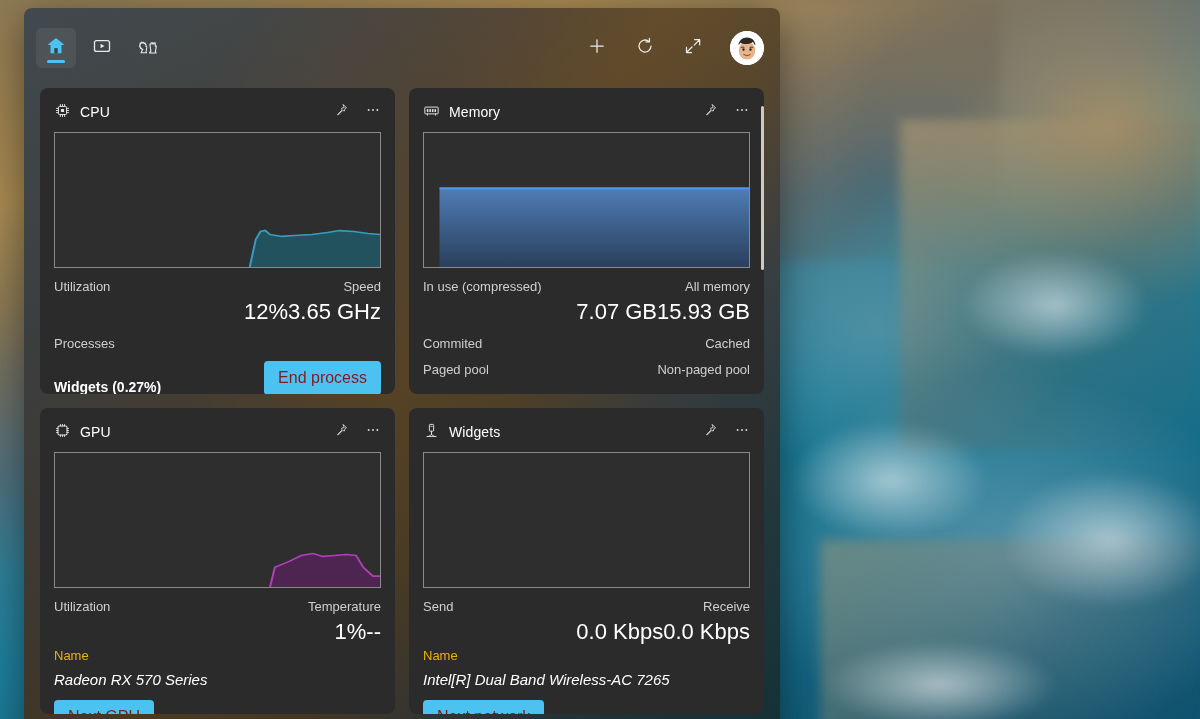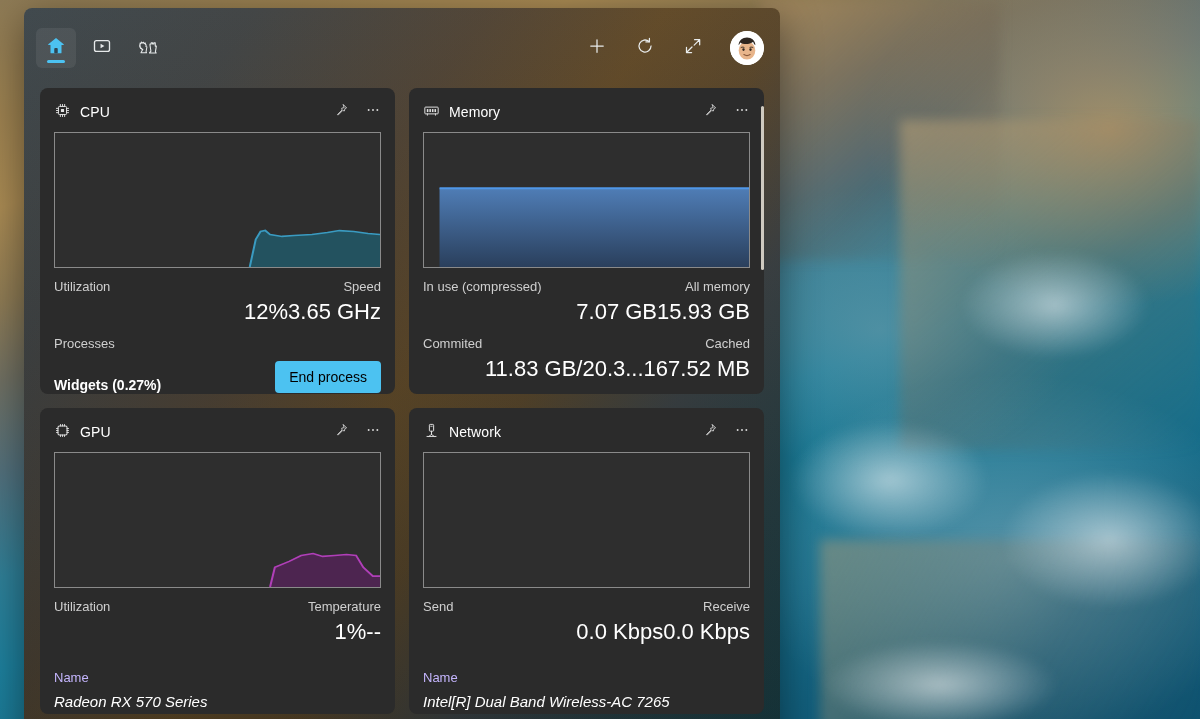--- a/index.html
+++ b/index.html
@@ -142,30 +142,30 @@
   .stat-row.values { margin-top: 5px; justify-content: flex-end; }
   .stat-value { color: #ffffff; font-size: 22px; font-weight: 400; }
 
   .proc-row {
     display: flex; align-items: flex-end; justify-content: space-between;
     margin-top: 10px;
   }
   .proc-name { color: #ffffff; font-size: 14px; font-weight: bold; }
   .action-btn {
     background: #4cc2f1;
-    color: #000000;
+    color: #7f1d1d;
     border: none;
     border-radius: 4px;
-    font-size: 14px;
+    font-size: 16px;
     font-family: "Liberation Sans", sans-serif;
     padding: 8px 14px;
     cursor: pointer;
     white-space: nowrap;
   }
-  .name-label { color: #c4b5fd; font-size: 13px; margin-top: 25px; }
+  .name-label { color: #eab308; font-size: 13px; margin-top: 3px; }
   .name-value { color: #ffffff; font-size: 15px; margin-top: 8px; font-style: italic; }
   .btn-wrap { margin-top: 12px; }
 
   
   #scrollbar-track {
     position: absolute; z-index: 3;
     left: 733px; top: 90px;
     width: 12px; height: 300px;
   }
   #scrollbar-thumb {
@@ -371,24 +371,20 @@
       </div>
       <div class="stat-row values">
         <span class="stat-value">7.07 GB</span>
         <span class="stat-value">15.93 GB</span>
       </div>
 
       <div class="stat-row">
         <span class="stat-label">Commited</span>
         <span class="stat-label">Cached</span>
       </div>
-      <div class="stat-row values">
-        <span class="stat-value">11.83 GB/20.3...</span>
-        <span class="stat-value">167.52 MB</span>
-      </div>
 
       <div class="stat-row">
         <span class="stat-label">Paged pool</span>
         <span class="stat-label">Non-paged pool</span>
       </div>
     </div>
 
     <div class="card">
       <div class="card-head">
         <span>
@@ -441,21 +437,21 @@
       <div class="card-head">
         <span>
           <svg width="17" height="17" viewBox="0 0 24 24">
             <rect x="9" y="3.4" width="6" height="9.6" rx="1.2" fill="none" stroke="#e2e2e2" stroke-width="1.4"></rect>
             <path d="M12 13v4.6" stroke="#e2e2e2" stroke-width="1.4" stroke-linecap="round"></path>
             <path d="M5.6 20.4h12.8" stroke="#e2e2e2" stroke-width="1.4" stroke-linecap="round"></path>
             <path d="M12 17.6 8 20.4M12 17.6l4 2.8" stroke="#e2e2e2" stroke-width="1.3" stroke-linecap="round"></path>
             <path d="M11 6h2" stroke="#e2e2e2" stroke-width="1.2" stroke-linecap="round"></path>
           </svg>
         </span>
-        <span class="card-title">Network</span>
+        <span class="card-title">Widgets</span>
         <span class="head-actions">
           <span>
             <svg width="16" height="16" viewBox="0 0 24 24">
               <path d="M15.2 3.6 20.4 8.8l-2.4.9-.9 3.7-2.6-.6-6.9 6.9-.9-.9 6.9-6.9-.6-2.6 3.7-.9z" fill="none" stroke="#d9d9d9" stroke-width="1.3" stroke-linejoin="round"></path>
             </svg>
           </span>
           <span>
             <svg width="16" height="16" viewBox="0 0 24 24">
               <circle cx="5.5" cy="12" r="1.45" fill="#d9d9d9"></circle>
               <circle cx="12" cy="12" r="1.45" fill="#d9d9d9"></circle>

